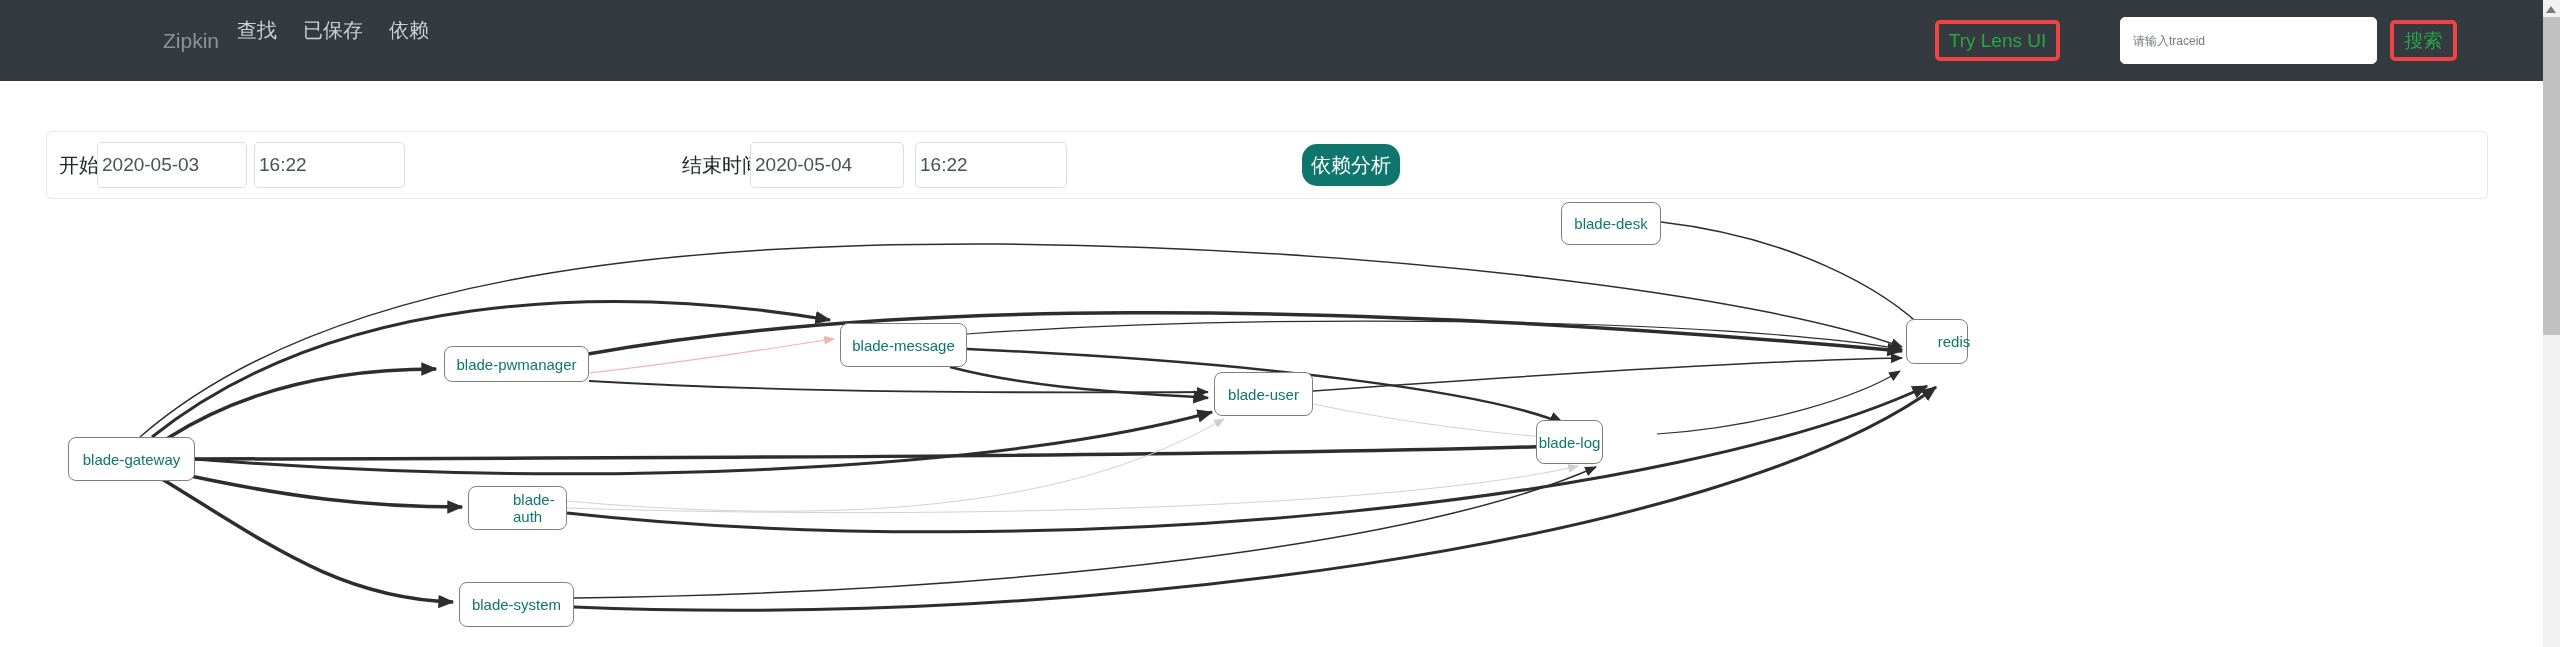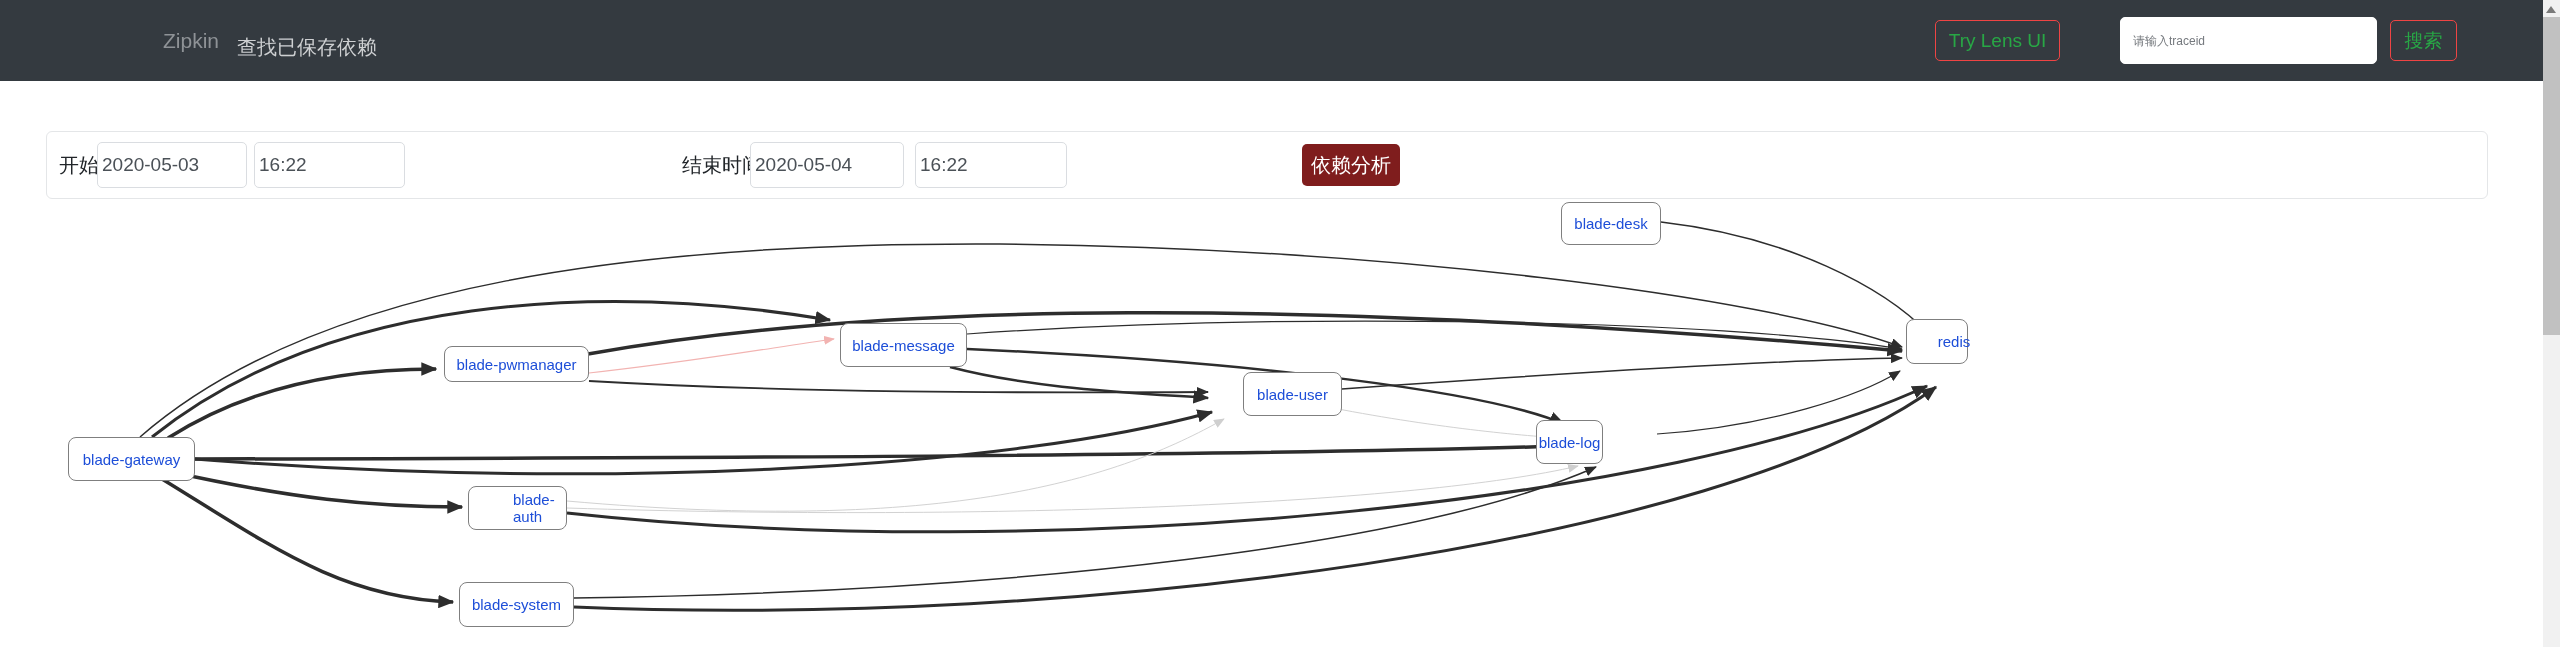--- a/index.html
+++ b/index.html
@@ -3,23 +3,23 @@
 <meta charset="utf-8">
 <style>
   html,body{margin:0;padding:0;background:#fff;}
   #page{position:relative;width:2560px;height:647px;overflow:hidden;
         font-family:"Liberation Sans",sans-serif;background:#ffffff;}
 
   
   .navbar{position:absolute;left:0;top:0;width:2560px;height:81px;background:#343a40;text-decoration:underline;}
   .brand{position:absolute;left:163px;top:0;height:81px;line-height:81px;
          font-size:21px;color:#8e9296;}
-  .navmenu{position:absolute;left:237px;top:0;height:61px;display:flex;align-items:flex-end;}
+  .navmenu{position:absolute;left:237px;top:0;height:61px;display:flex;align-items:center;gap:26px;}
   .navmenu span{font-size:20px;color:#ced0d2;cursor:pointer;}
-  .btn-outline-green{position:absolute;box-sizing:border-box;border:1px solid #ef4444;
+  .btn-outline-green{position:absolute;box-sizing:border-box;border:4px solid #ef4444;
          color:#28a745;background:transparent;border-radius:5px;font-size:19px;
          display:flex;align-items:center;justify-content:center;cursor:pointer;
          font-family:"Liberation Sans",sans-serif;}
   #try-lens{left:1935px;top:20px;width:125px;height:41px;}
   #nav-search-btn{left:2390px;top:20px;width:67px;height:41px;}
   #trace-input{position:absolute;left:2120px;top:17px;width:257px;height:47px;
          box-sizing:border-box;border:1px solid #fff;border-radius:5px;background:#fff;
          font-size:12px;padding:0 12px;color:#333;font-family:"Liberation Sans",sans-serif;}
   #trace-input::placeholder{color:#75797e;}
 
@@ -30,28 +30,28 @@
   .tb-input{position:absolute;top:10px;height:46px;box-sizing:border-box;
             border:1px solid #dadde1;border-radius:5px;font-size:19px;color:#4b5157;
             padding:0 4px;background:#fff;font-family:"Liberation Sans",sans-serif;}
   #lbl-start{left:12px;}
   #inp-start-date{left:50px;width:150px;}
   #inp-start-time{left:207px;width:151px;}
   #lbl-end{left:635px;}
   #inp-end-date{left:703px;width:154px;}
   #inp-end-time{left:868px;width:152px;}
   #btn-analyze{position:absolute;left:1255px;top:12px;width:98px;height:42px;
-            background:#7f1d1d;color:#fff;border:none;border-radius:5px;font-size:20px;
+            background:#0f766e;color:#fff;border:none;border-radius:15px;font-size:20px;
             cursor:pointer;font-family:Liberation Serif, serif;}
 
   
   #edge-svg{position:absolute;left:0;top:197px;width:2560px;height:450px;}
   .gnode{position:absolute;box-sizing:border-box;background:#fff;border:1px solid #7f7f7f;
          border-radius:8px;display:flex;align-items:center;justify-content:center;
-         font-size:15px;color:#1d4ed8;cursor:pointer;}
+         font-size:15px;color:#0f766e;cursor:pointer;}
 
   
   .scrollbar{position:absolute;right:0;top:0;width:17px;height:647px;background:#f1f1f1;}
   .sb-up{position:absolute;top:6px;left:3px;width:0;height:0;
          border-left:5.5px solid transparent;border-right:5.5px solid transparent;
          border-bottom:7px solid #7a7a7a;}
   .sb-thumb{position:absolute;top:17px;left:0;width:17px;height:318px;background:#c1c1c1;}
 </style>
 </head>
 <body>
@@ -118,21 +118,21 @@
         <path d="M567,508 C1000,522 1420,503 1578,466" fill="none" stroke="#d2d2d2" stroke-width="1" marker-end="url(#m-gray)"></path>
         <path d="M1657,434 C1770,426 1860,396 1900,371" fill="none" stroke="#2d2d2d" stroke-width="1.2" marker-end="url(#m-dark-sm)"></path>
         <path d="M1661,222 C1790,237 1885,288 1929,334" fill="none" stroke="#2d2d2d" stroke-width="1.5" marker-end="url(#m-dark-sm)"></path>
       </g>
   </svg>
   <div id="graph-layer">
       <div class="gnode" style="left: 1561px; top: 202px; width: 100px; height: 43px;">blade-desk</div>
       <div class="gnode" style="left: 1906px; top: 319px; width: 62px; height: 45px; padding-left: 34px;">redis</div>
       <div class="gnode" style="left: 840px; top: 323px; width: 127px; height: 44px;">blade-message</div>
       <div class="gnode" style="left: 444px; top: 346px; width: 145px; height: 36px;">blade-pwmanager</div>
-      <div class="gnode" style="left: 1214px; top: 372px; width: 99px; height: 44px; margin-left: 29px;">blade-user</div>
+      <div class="gnode" style="left: 1214px; top: 372px; width: 99px; height: 44px;">blade-user</div>
       <div class="gnode" style="left: 1536px; top: 420px; width: 67px; height: 44px;">blade-log</div>
       <div class="gnode" style="left: 68px; top: 437px; width: 127px; height: 44px;">blade-gateway</div>
       <div class="gnode" style="left: 468px; top: 486px; width: 99px; height: 44px; padding-left: 44px;">blade-auth</div>
       <div class="gnode" style="left: 459px; top: 582px; width: 115px; height: 45px;">blade-system</div>
     </div>
 
   <div class="scrollbar">
     <div class="sb-up"></div>
     <div class="sb-thumb"></div>
   </div>

